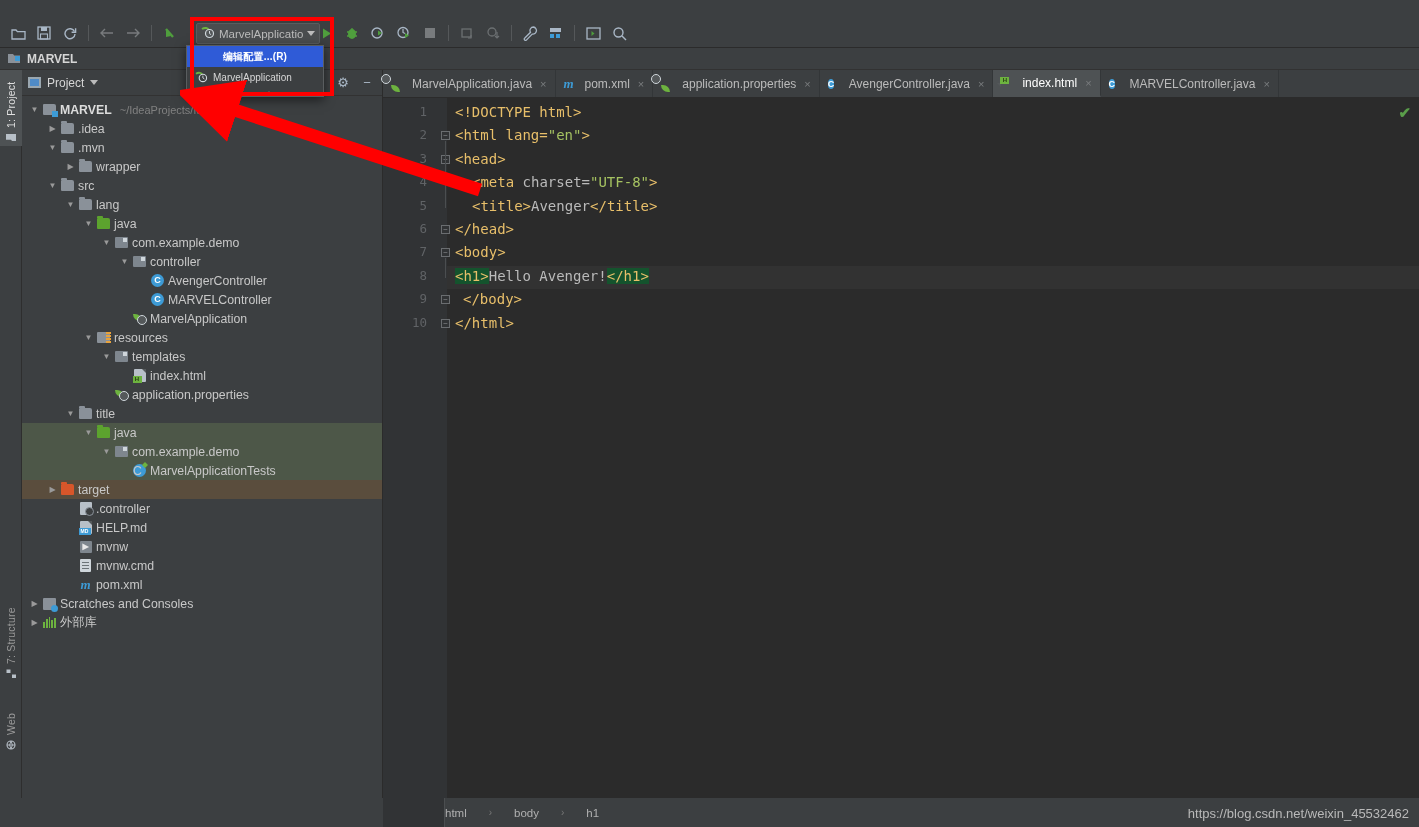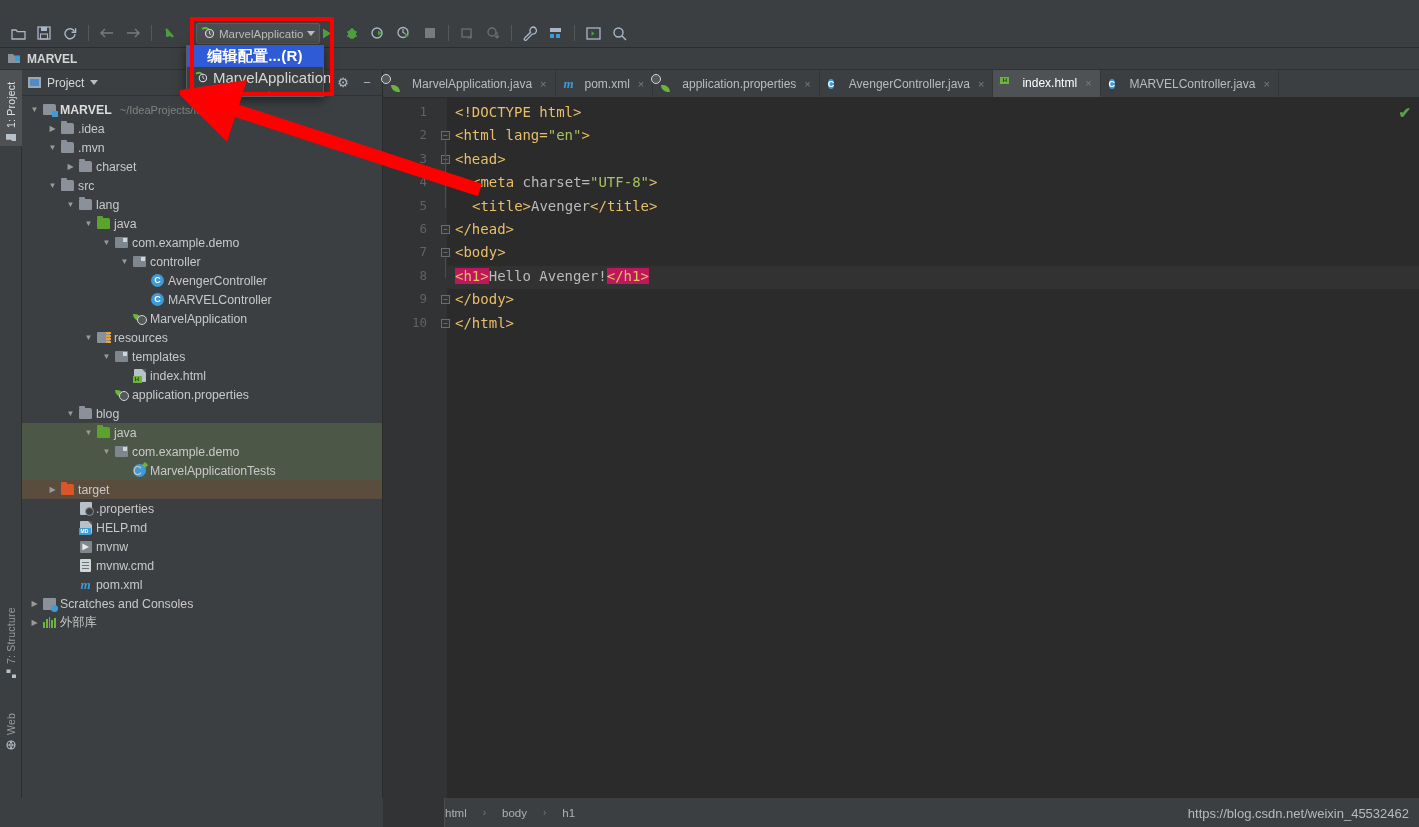--- a/index.html
+++ b/index.html
@@ -56,21 +56,21 @@
   }
 
   
   .dropdown {
     position: absolute; left: 186px; top: 45px; width: 138px;
     background: #3c3f41; border: 1px solid #5a5d5f;
     box-shadow: 0 3px 10px rgba(0,0,0,.55); z-index: 40;
   }
   .dd-item {
     height: 21px; display: flex; align-items: center; gap: 5px;
-    padding: 0 8px; font-size: 15px; color: #d6d6d6; white-space: nowrap;
+    padding: 0 8px; font-size: 10px; color: #d6d6d6; white-space: nowrap;
   }
   .dd-item.sel { background: #2f5bd7; color: #ffffff; justify-content: center; font-weight: 600; }
   .dd-item.sel span { letter-spacing: .2px; }
   .dd-scroll {
     height: 8px; display: flex; align-items: center; justify-content: center;
     gap: 24px; color: #888b8d; font-size: 8px; background: #3c3f41;
   }
 
   
   .red-box {
@@ -221,30 +221,30 @@
   .code {
     position: absolute; left: 64px; top: 0; width: 972px; height: 700px;
     font-family: "DejaVu Sans Mono", monospace; font-size: 14px;
   }
   .cline { position: absolute; left: 0; white-space: pre; }
   .cline.cur { background: #323232; left: 0; width: 972px; }
   .t-tag { color: #e8bf6a; }
   .t-attr { color: #bababa; }
   .t-str { color: #a5c261; }
   .t-txt { color: #bababa; }
-  .hl-tag { background: #be185d; }
+  .hl-tag { background: #14532d; }
   .check {
     position: absolute; right: 8px; top: 6px; color: #5a9e4a; font-size: 15px; font-weight: 700;
   }
 
   
   .bcbar {
     position: absolute; left: 383px; top: 798px; width: 1036px; height: 29px;
     background: #3c3f41; display: flex; align-items: center; padding-left: 62px;
-    gap: 16px; font-size: 11.5px; color: #b0b0b0;
+    gap: 22px; font-size: 11.5px; color: #b0b0b0;
   }
   .bcbar .sep { color: #777; font-size: 10px; }
   .bc-left-pad {
     position: absolute; left: 383px; top: 798px; width: 62px; height: 29px;
     background: #313335; border-right: 1px solid #4b4e50;
   }
   .watermark {
     position: absolute; right: 10px; bottom: 6px; font-size: 13px; color: #b9b9b9;
     z-index: 5;
   }
@@ -485,21 +485,21 @@
             <span class="f-grey"></span>
           </span>
           <span class="lbl">.mvn</span>
         </div>
         <div class="node">
           <span style="width: 42px; min-width: 42px;"></span>
           <span class="tw">▶</span>
           <span class="ico">
             <span class="f-grey"></span>
           </span>
-          <span class="lbl">charset</span>
+          <span class="lbl">wrapper</span>
         </div>
         <div class="node">
           <span style="width: 24px; min-width: 24px;"></span>
           <span class="tw">▼</span>
           <span class="ico">
             <span class="f-grey"></span>
           </span>
           <span class="lbl">src</span>
         </div>
         <div class="node">
@@ -589,21 +589,21 @@
             <span class="ic-spring-leaf"></span>
           </span>
           <span class="lbl">application.properties</span>
         </div>
         <div class="node">
           <span style="width: 42px; min-width: 42px;"></span>
           <span class="tw">▼</span>
           <span class="ico">
             <span class="f-grey"></span>
           </span>
-          <span class="lbl">blog</span>
+          <span class="lbl">title</span>
         </div>
         <div class="node hl-green">
           <span style="width: 60px; min-width: 60px;"></span>
           <span class="tw">▼</span>
           <span class="ico">
             <span class="f-green"></span>
           </span>
           <span class="lbl">java</span>
         </div>
         <div class="node hl-green">
@@ -629,21 +629,21 @@
             <span class="f-orange"></span>
           </span>
           <span class="lbl">target</span>
         </div>
         <div class="node">
           <span style="width: 42px; min-width: 42px;"></span>
           <span class="tw"></span>
           <span class="ico">
             <span class="ic-git"></span>
           </span>
-          <span class="lbl">.properties</span>
+          <span class="lbl">.controller</span>
         </div>
         <div class="node">
           <span style="width: 42px; min-width: 42px;"></span>
           <span class="tw"></span>
           <span class="ico">
             <span class="ic-md"></span>
           </span>
           <span class="lbl">HELP.md</span>
         </div>
         <div class="node">
@@ -753,21 +753,21 @@
     <div class="code" id="code">
         <div class="cline" style="top: 6px; left: 8px;"><span class="t-tag">&lt;!DOCTYPE html&gt;</span></div>
         <div class="cline" style="top: 29.4px; left: 8px;"><span class="t-tag">&lt;html lang=</span><span class="t-str">"en"</span><span class="t-tag">&gt;</span></div>
         <div class="cline" style="top: 52.8px; left: 8px;"><span class="t-tag">&lt;head&gt;</span></div>
         <div class="cline" style="top: 76.2px; left: 25px;"><span class="t-tag">&lt;meta </span><span class="t-attr">charset=</span><span class="t-str">"UTF-8"</span><span class="t-tag">&gt;</span></div>
         <div class="cline" style="top: 99.6px; left: 25px;"><span class="t-tag">&lt;title&gt;</span><span class="t-txt">Avenger</span><span class="t-tag">&lt;/title&gt;</span></div>
         <div class="cline" style="top: 123px; left: 8px;"><span class="t-tag">&lt;/head&gt;</span></div>
         <div class="cline" style="top: 146.4px; left: 8px;"><span class="t-tag">&lt;body&gt;</span></div>
         <div class="cline cur" style="top: 167.8px; height: 23.4px;"></div>
         <div class="cline" style="top: 169.8px; left: 8px;"><span class="t-tag hl-tag">&lt;h1&gt;</span><span class="t-txt">Hello Avenger!</span><span class="t-tag hl-tag">&lt;/h1&gt;</span></div>
-        <div class="cline" style="top: 193.2px; left: 8px;"><span class="t-tag">&lt;/body&gt;</span></div>
+        <div class="cline" style="top: 193.2px; left: 16px;"><span class="t-tag">&lt;/body&gt;</span></div>
         <div class="cline" style="top: 216.6px; left: 8px;"><span class="t-tag">&lt;/html&gt;</span></div>
       </div>
     <div class="check">✔</div>
   </div>
 
   <div class="bottom-strip"></div>
   <div class="bcbar" id="bcbar">
       <span>html</span>
       <span class="sep">›</span>
       <span>body</span>

